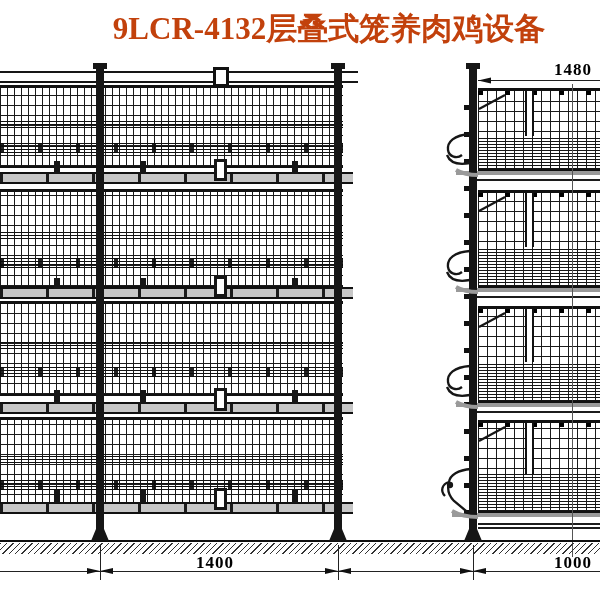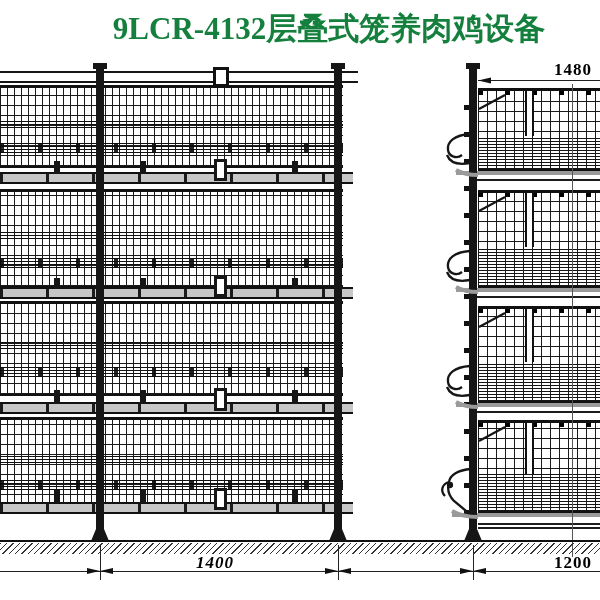--- a/index.html
+++ b/index.html
@@ -1,20 +1,20 @@
 <!DOCTYPE html>
 <html><head>
 <meta charset="utf-8">
 <style>
   html,body{margin:0;padding:0;background:#fff;}
   #canvas{position:relative;width:600px;height:600px;background:#ffffff;overflow:hidden;
           font-family:"Liberation Serif",serif;}
   .abs{position:absolute;}
   .title{left:0;right:0;top:8px;text-align:center;padding-left:58px;
-         font:bold 31px "Liberation Serif",serif;letter-spacing:0px;color:#15803d;}
+         font:bold 31px "Liberation Serif",serif;letter-spacing:0px;color:#c2410c;}
   
   .toprail{border-top:2px solid #161616;border-bottom:2px solid #161616;background:#fff;}
   .loop{background:#fff;border:3px solid #111;}
   .post{background:#161616;}
   .cap{background:#161616;}
   .mesh-f{border-top:3px solid #111;border-bottom:2px solid #111;background-color:#fff;
     background-image:
       repeating-linear-gradient(90deg,#1a1a1a 0,#1a1a1a 1px,transparent 1px,transparent 7px),
       repeating-linear-gradient(0deg,#1a1a1a 0,#1a1a1a 1px,transparent 1px,transparent 10px);}
   .bandA{background:repeating-linear-gradient(0deg,#111 0,#111 1px,transparent 1px,transparent 3px);}
@@ -151,23 +151,23 @@
 
   <div class="abs groundline" style="left:0;top:540px;width:600px;height:2px;"></div>
   <div class="abs hatch" style="left:0;top:543px;width:600px;height:11px;"></div>
 
   <div class="abs dimline" style="left:0;top:571px;width:600px;height:1px;"></div>
   <div class="abs extline" style="left:100px;top:545px;width:1px;height:35px;"></div>
   <div class="abs extline" style="left:338px;top:545px;width:1px;height:35px;"></div>
   <div class="abs extline" style="left:473px;top:545px;width:1px;height:35px;"></div>
   <div class="abs dimline" style="left:478px;top:80px;width:122px;height:1px;"></div>
 
-  <div class="abs dimtext" style="left:196px;top:553px;font-style:italic;">1400</div>
+  <div class="abs dimtext" style="left:196px;top:553px;">1400</div>
   <div class="abs dimtext" style="left:554px;top:60px;">1480</div>
-  <div class="abs dimtext" style="left:554px;top:553px;">1200</div>
+  <div class="abs dimtext" style="left:554px;top:553px;">1000</div>
 
   <svg class="overlay" width="600" height="600" viewBox="0 0 600 600">
 
     <g fill="#111">
       <path d="M100 571 l13 -3 v6 z"></path>
         <path d="M100 571 l-13 -3 v6 z"></path>
       <path d="M338 571 l13 -3 v6 z"></path>
         <path d="M338 571 l-13 -3 v6 z"></path>
       <path d="M473 571 l13 -3 v6 z"></path>
         <path d="M473 571 l-13 -3 v6 z"></path>

